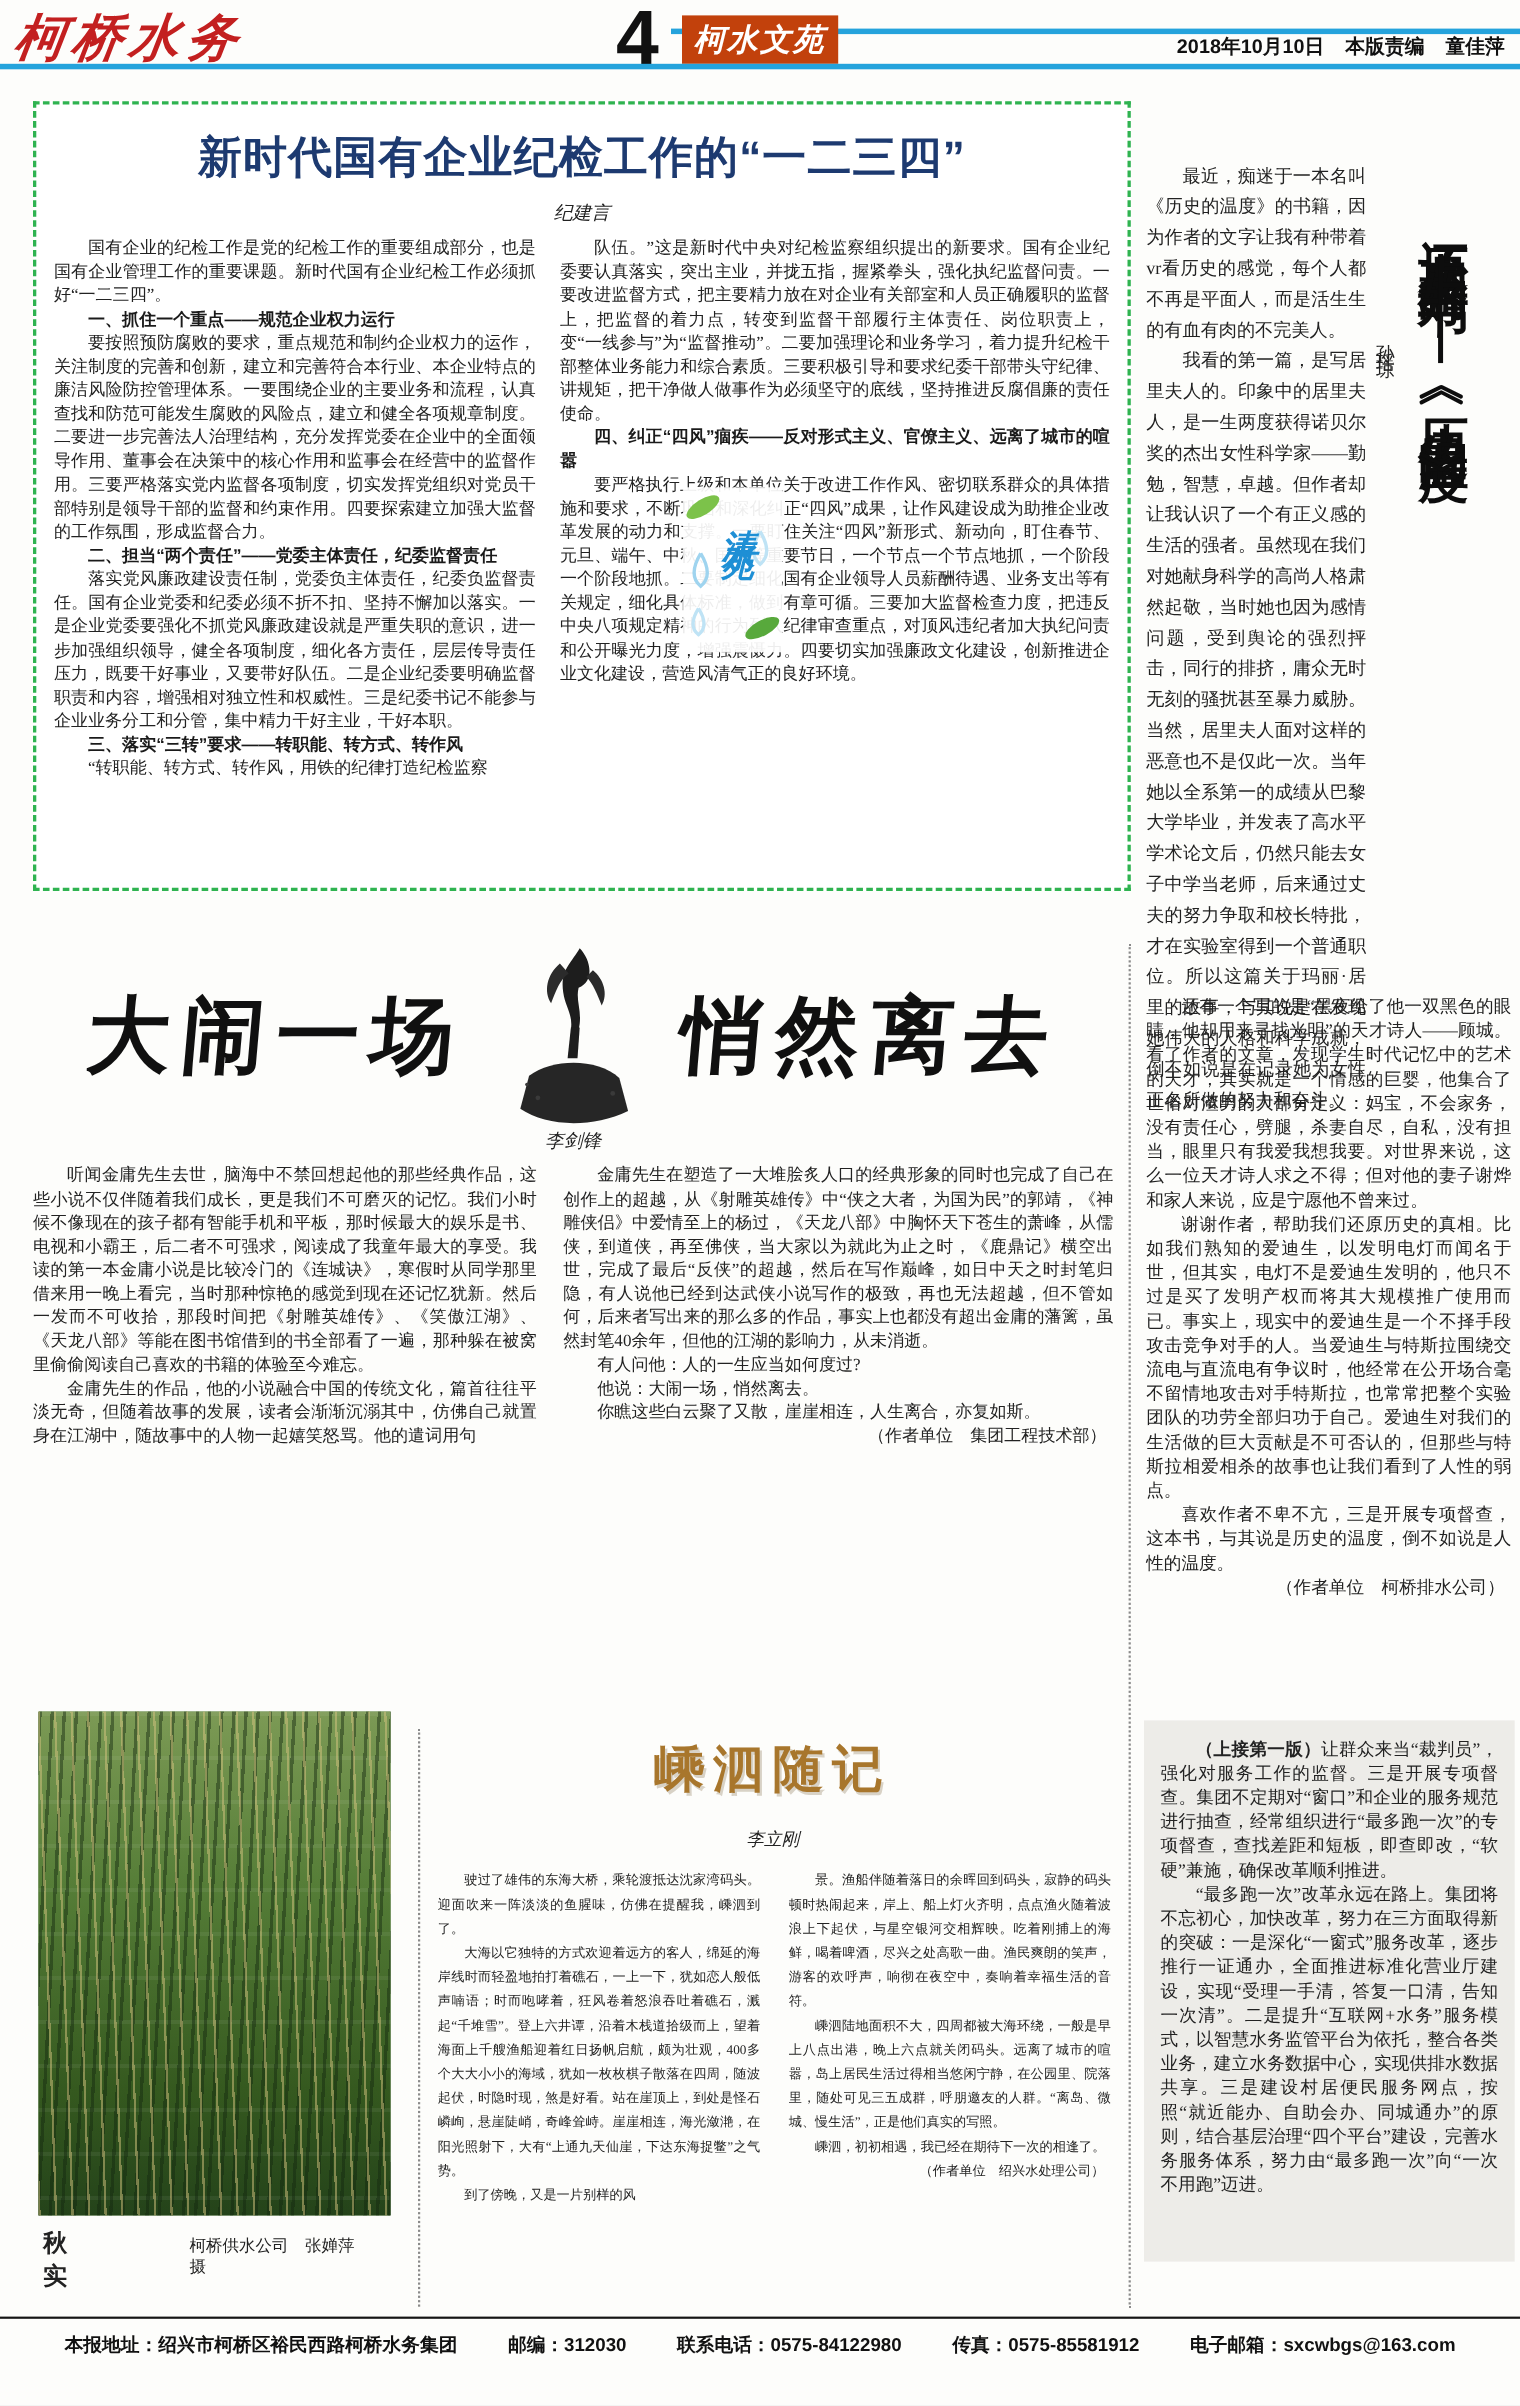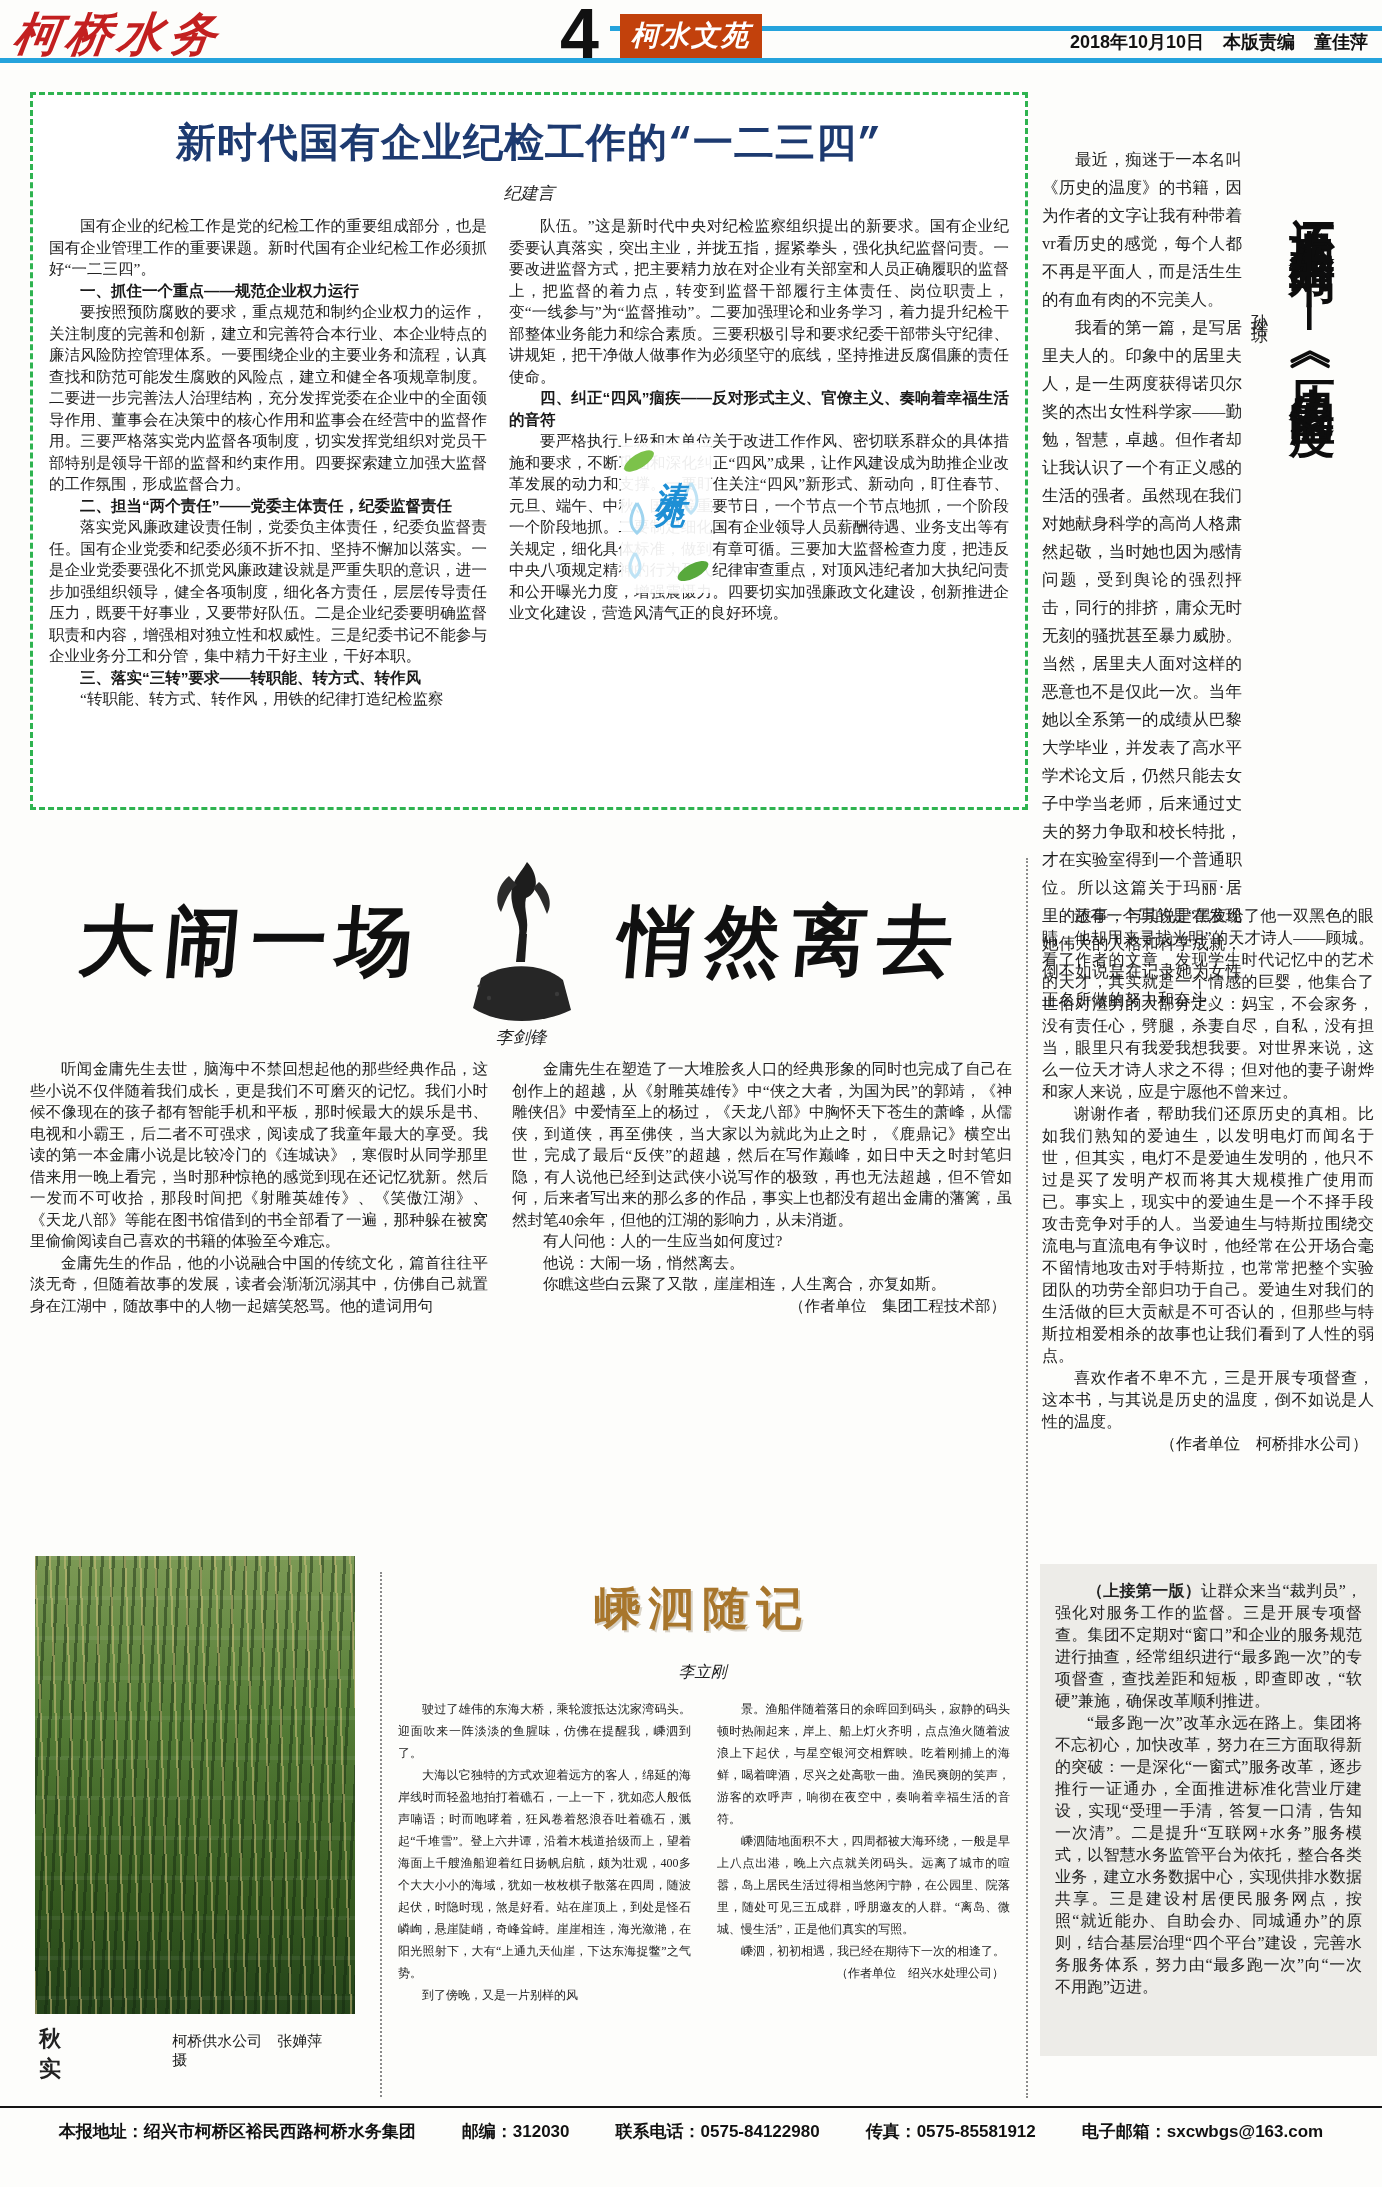--- a/index.html
+++ b/index.html
@@ -19,21 +19,21 @@
   .dateline{position:absolute;right:14px;top:30px;font-family:"Liberation Sans",sans-serif;
             font-weight:bold;font-size:18px;color:#111;}
   .dateline span{margin-left:14px;}
   
   .para{margin:0;text-indent:2em;text-align:justify;}
   .subhead{font-family:"Liberation Sans",sans-serif;font-weight:bold;color:#1a1a1a;}
   .attr{text-align:right;text-indent:0;padding-right:6px;}
   
   .green-box{position:absolute;left:30px;top:92px;width:998px;height:718px;box-sizing:border-box;
              border:3px dashed #2fb350;background:#fff;overflow:hidden;}
-  .gb-title{margin:20px 10px 0;text-align:center;font-family:Liberation Mono, monospace;
+  .gb-title{margin:20px 10px 0;text-align:center;font-family:Liberation Sans, sans-serif;
             font-weight:bold;font-size:40px;color:#1d3a70;letter-spacing:1px;}
   .gb-author{text-align:center;font-size:17px;margin:12px 0 10px;font-style:italic;}
   .gb-cols{display:flex;gap:22px;padding:0 16px;font-size:15.5px;line-height:21.5px;height:560px;overflow:hidden;}
   .gb-col1{width:438px;flex:none;}
   .gb-col2{flex:1;}
   
   .badge{position:absolute;left:588px;top:348px;width:90px;height:150px;background:rgba(255,255,255,.92);}
   .badge svg{position:absolute;left:0;top:0;}
   .badge-text{position:absolute;left:28px;top:14px;writing-mode:vertical-rl;color:#1e8fd5;
               font-family:"DejaVu Serif",serif;font-style:italic;font-weight:bold;font-size:30px;letter-spacing:8px;}
@@ -113,21 +113,21 @@
           <p class="para">国有企业的纪检工作是党的纪检工作的重要组成部分，也是国有企业管理工作的重要课题。新时代国有企业纪检工作必须抓好“一二三四”。</p>
           <p class="para subhead">一、抓住一个重点——规范企业权力运行</p>
           <p class="para">要按照预防腐败的要求，重点规范和制约企业权力的运作，关注制度的完善和创新，建立和完善符合本行业、本企业特点的廉洁风险防控管理体系。一要围绕企业的主要业务和流程，认真查找和防范可能发生腐败的风险点，建立和健全各项规章制度。二要进一步完善法人治理结构，充分发挥党委在企业中的全面领导作用、董事会在决策中的核心作用和监事会在经营中的监督作用。三要严格落实党内监督各项制度，切实发挥党组织对党员干部特别是领导干部的监督和约束作用。四要探索建立加强大监督的工作氛围，形成监督合力。</p>
           <p class="para subhead">二、担当“两个责任”——党委主体责任，纪委监督责任</p>
           <p class="para">落实党风廉政建设责任制，党委负主体责任，纪委负监督责任。国有企业党委和纪委必须不折不扣、坚持不懈加以落实。一是企业党委要强化不抓党风廉政建设就是严重失职的意识，进一步加强组织领导，健全各项制度，细化各方责任，层层传导责任压力，既要干好事业，又要带好队伍。二是企业纪委要明确监督职责和内容，增强相对独立性和权威性。三是纪委书记不能参与企业业务分工和分管，集中精力干好主业，干好本职。</p>
           <p class="para subhead">三、落实“三转”要求——转职能、转方式、转作风</p>
           <p class="para">“转职能、转方式、转作风，用铁的纪律打造纪检监察</p>
         </div>
       <div class="gb-col2">
           <p class="para noind">队伍。”这是新时代中央对纪检监察组织提出的新要求。国有企业纪委要认真落实，突出主业，并拢五指，握紧拳头，强化执纪监督问责。一要改进监督方式，把主要精力放在对企业有关部室和人员正确履职的监督上，把监督的着力点，转变到监督干部履行主体责任、岗位职责上，变“一线参与”为“监督推动”。二要加强理论和业务学习，着力提升纪检干部整体业务能力和综合素质。三要积极引导和要求纪委干部带头守纪律、讲规矩，把干净做人做事作为必须坚守的底线，坚持推进反腐倡廉的责任使命。</p>
-          <p class="para subhead">四、纠正“四风”痼疾——反对形式主义、官僚主义、奏响着幸福生活的音符</p>
+          <p class="para subhead">四、纠正“四风”痼疾——反对形式主义、官僚主义、远离了城市的喧嚣</p>
           <p class="para">要严格执行上级和本单位关于改进工作作风、密切联系群众的具体措施和要求，不断巩固和深化纠正“四风”成果，让作风建设成为助推企业改革发展的动力和支撑。一要盯住关注“四风”新形式、新动向，盯住春节、元旦、端午、中秋、国庆等重要节日，一个节点一个节点地抓，一个阶段一个阶段地抓。二要制定细化国有企业领导人员薪酬待遇、业务支出等有关规定，细化具体标准，做到有章可循。三要加大监督检查力度，把违反中央八项规定精神的行为列入纪律审查重点，对顶风违纪者加大执纪问责和公开曝光力度，增强震慑力。四要切实加强廉政文化建设，创新推进企业文化建设，营造风清气正的良好环境。</p>
         </div>
     </div>
     <div class="badge">
       <svg width="90" height="150" viewBox="0 0 90 150">
         <ellipse cx="18" cy="18" rx="17" ry="7" fill="#7cc24a" transform="rotate(-32 18 18)"></ellipse>
         <ellipse cx="72" cy="128" rx="17" ry="7" fill="#58a93c" transform="rotate(-28 72 128)"></ellipse>
         <path d="M16 60 q12 20 0 30 q-12 -10 0 -30" fill="none" stroke="#9fd4ef" stroke-width="3"></path>
         <path d="M70 40 q12 20 0 30 q-12 -10 0 -30" fill="none" stroke="#bfe3f5" stroke-width="3"></path>
         <path d="M14 110 q10 16 0 24 q-10 -8 0 -24" fill="none" stroke="#bfe3f5" stroke-width="3"></path>

